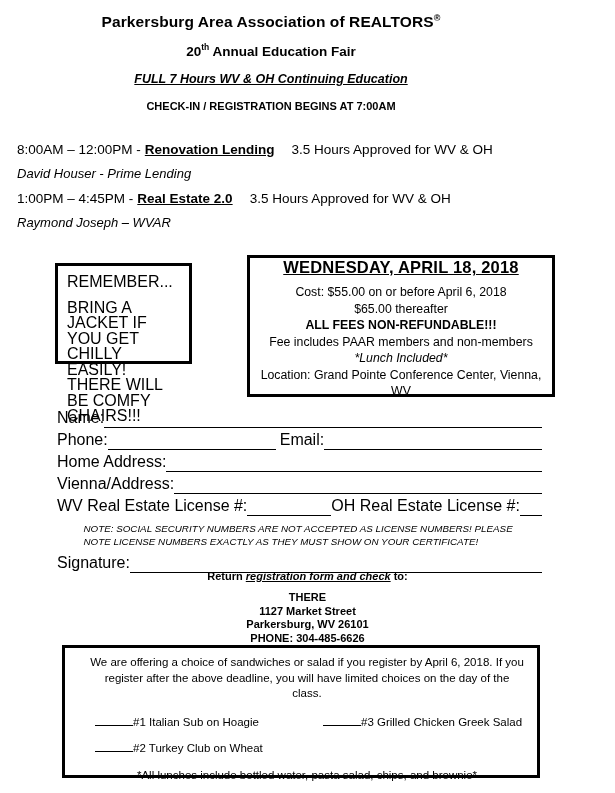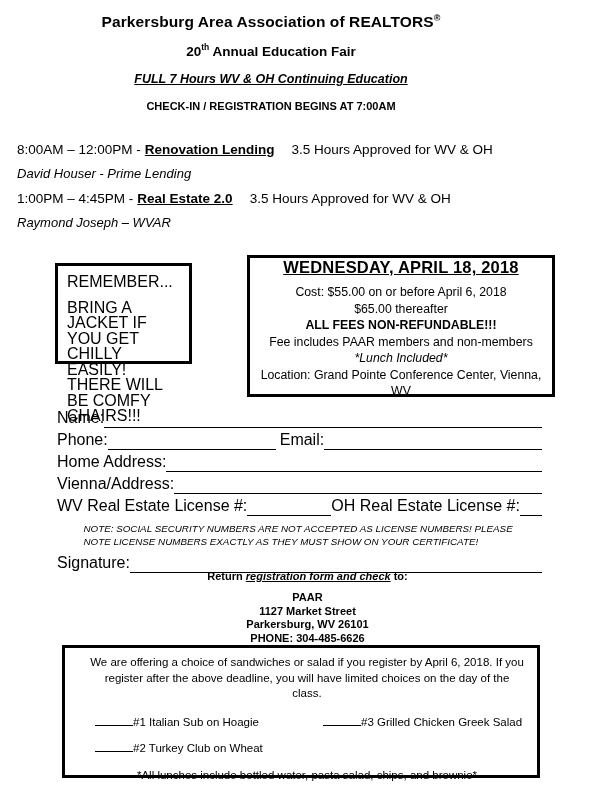--- a/index.html
+++ b/index.html
@@ -152,21 +152,21 @@
       <span class="lbl">Signature:</span>
       <span class="line grow"></span>
     </div>
   </div>
 
   <div class="return-block">
     <div class="return-line">
       <span>Return</span><span class="emph">registration form and check</span><span>to:</span>
     </div>
     <div class="mail-address">
-      <div>PAAR</div>
+      <div>THERE</div>
       <div>1127 Market Street</div>
       <div>Parkersburg, WV 26101</div>
       <div>PHONE: 304-485-6626</div>
     </div>
   </div>
 
   <div class="lunch-box">
     <div class="lunch-intro">We are offering a choice of sandwiches or salad if you register by April 6, 2018. If you register after the above deadline, you will have limited choices on the day of the class.</div>
     <div class="lunch-row">
       <div class="lunch-col1">

